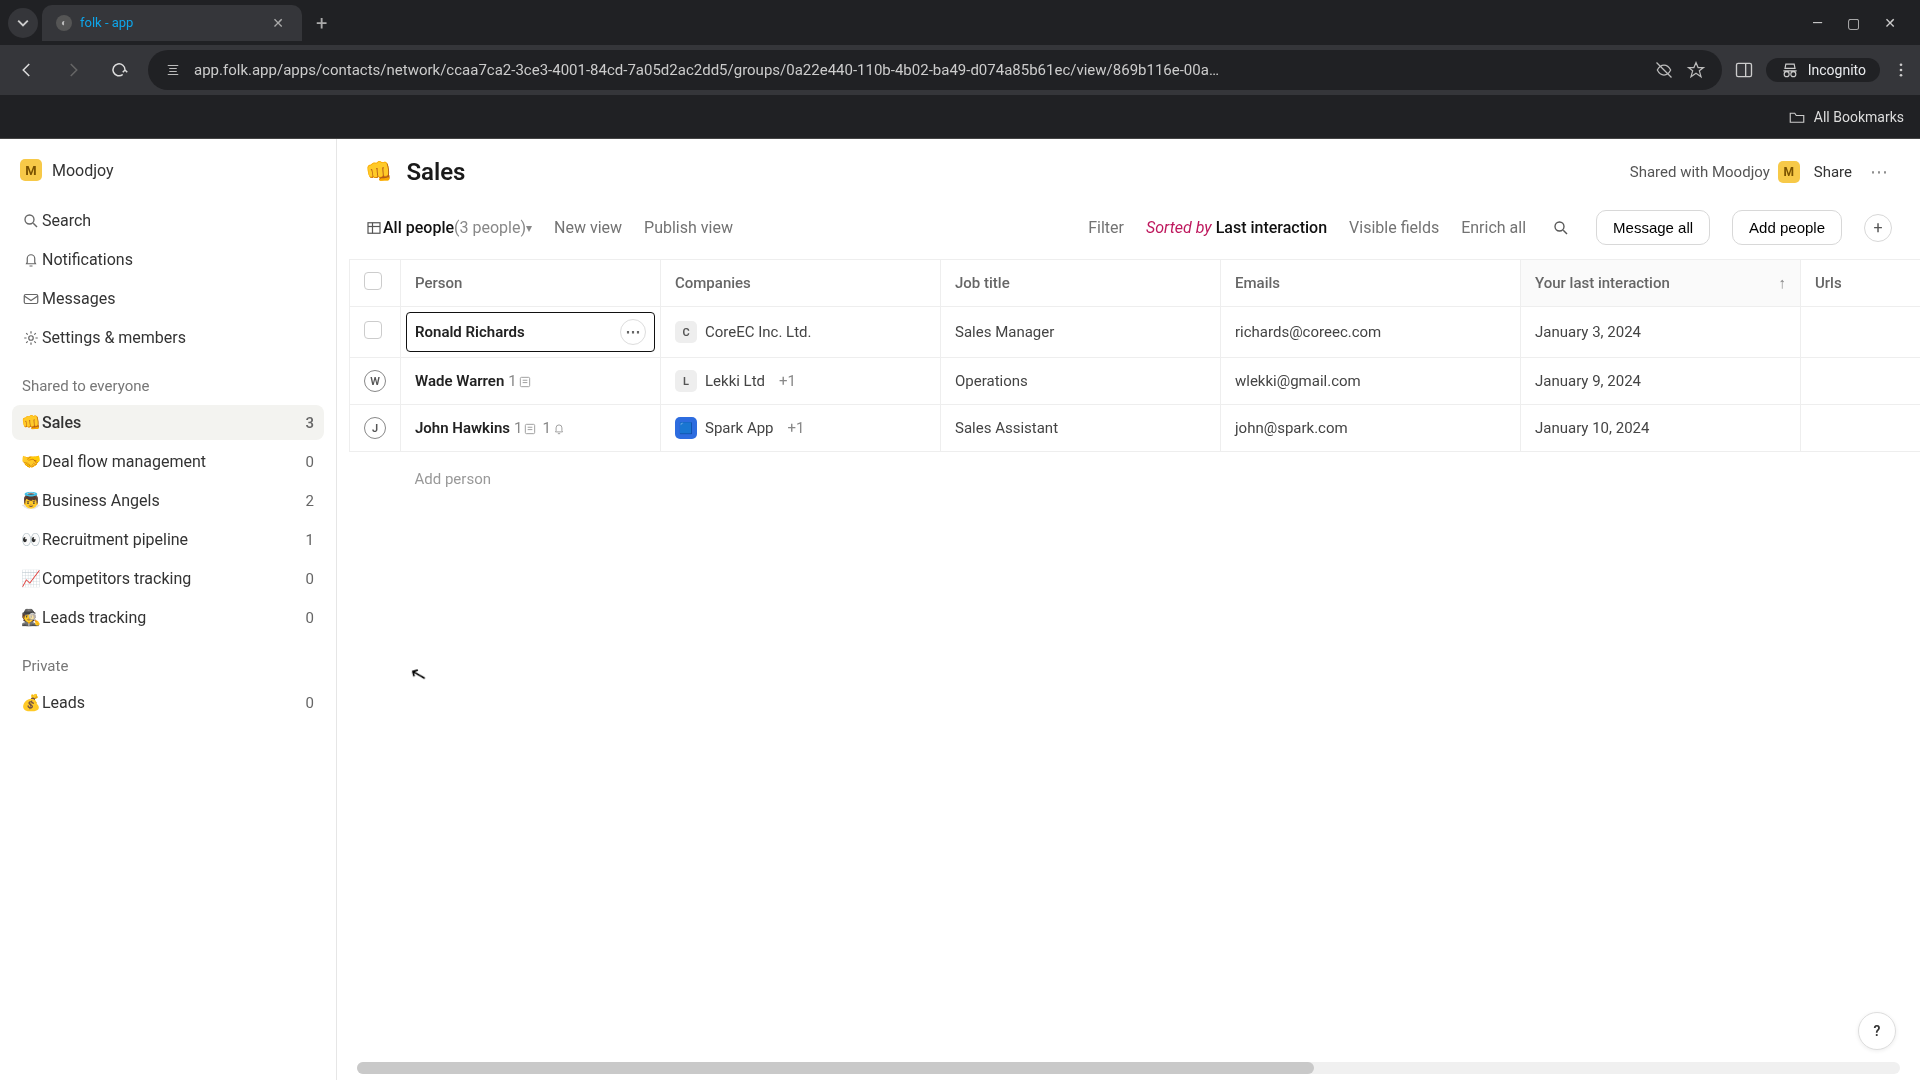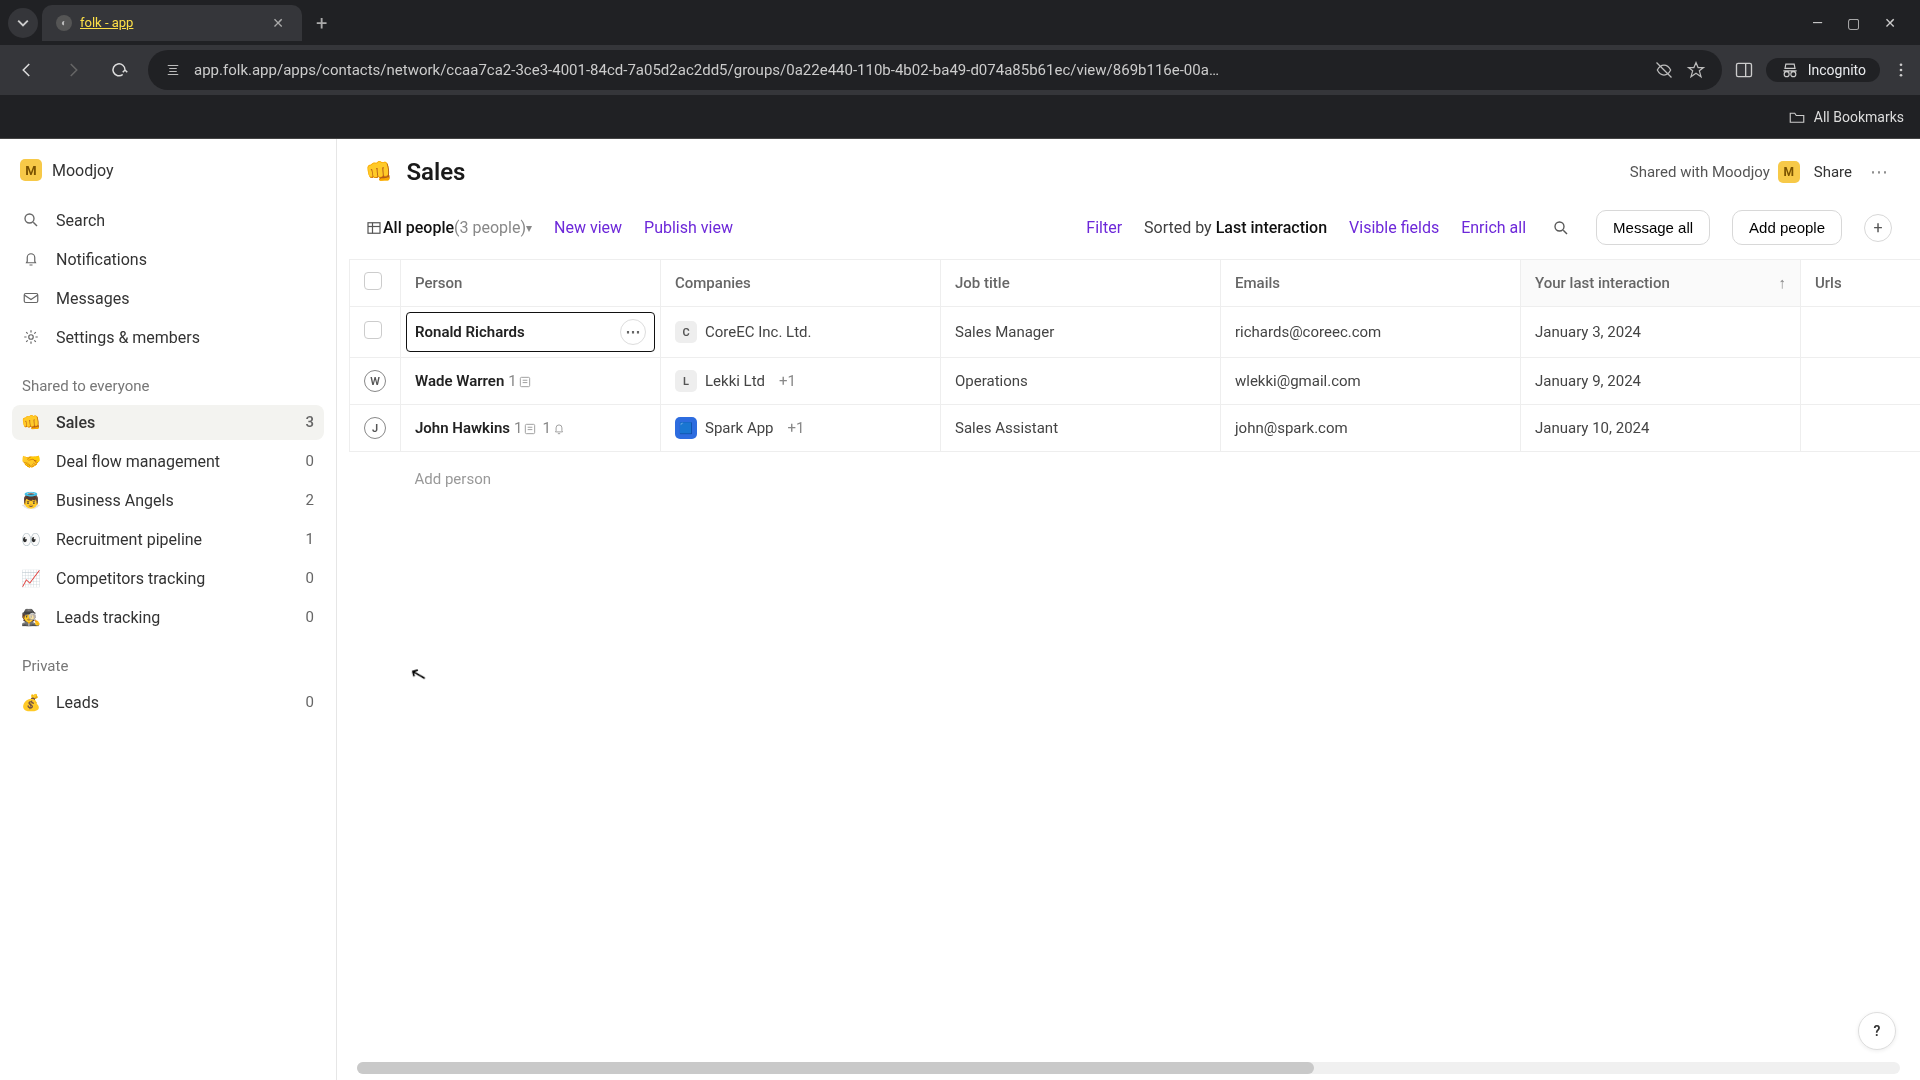--- a/index.html
+++ b/index.html
@@ -48,21 +48,21 @@
     min-width: 260px;
     position: relative;
   }
   .tab-favicon {
     width: 16px; height: 16px;
     border-radius: 50%;
     background: #555;
     display: flex; align-items: center; justify-content: center;
     font-size: 10px; color: #bbb;
   }
-  .tab-title { font-size: 13px; color: #fde047; flex: 1; text-decoration: underline; }
+  .tab-title { font-size: 13px; color: #0ea5e9; flex: 1; }
   .tab-close { color: #aaa; font-size: 14px; cursor: pointer; padding: 2px 4px; }
   .new-tab-btn { color: #aaa; font-size: 20px; padding: 4px 10px; cursor: pointer; }
   .win-controls { margin-left: auto; display: flex; gap: 24px; padding-right: 16px; color: #ccc; }
   .win-btn { cursor: pointer; font-size: 14px; }
 
   .addr-bar {
     display: flex;
     align-items: center;
     height: 50px;
     padding: 0 10px;
@@ -139,22 +139,22 @@
     width: 22px; height: 22px;
     border-radius: 5px;
     background: #f7c948;
     color: #7a5200;
     font-weight: 700;
     display:flex;align-items:center;justify-content:center;
     font-size: 13px;
   }
   .sb-item {
     display: flex;
-    align-items: flex-start;
-    gap: 16px;
+    align-items: flex-end;
+    gap: 2px;
     padding: 8px 10px;
     border-radius: 8px;
     font-size: 16px;
     cursor: pointer;
     color: #333;
   }
   .sb-item .count { margin-left: auto; color:#666; font-size:15px;}
   .sb-icon { width:18px; display:flex; align-items:center; justify-content:center; color:#555;}
   .sb-section-label {
     padding: 18px 10px 6px;
@@ -198,31 +198,31 @@
     color:#555;
     font-size:16px;
   }
   .view-selector {
     display:flex; align-items:center; 
     cursor:pointer;
   }
   .view-selector-label { color:#111; font-weight:500;}
   .view-selector-count { color:#888;}
   .chev { color:#888; font-size:12px;}
-  .tb-link { cursor:pointer; color:#6d28d9;}
+  .tb-link { cursor:pointer; color:#737373;}
   .tb-spacer { flex:1;}
   .tb-btn {
     border: 1px solid #d8d8d8;
     background:#fff;
     border-radius: 10px;
     padding: 8px 16px;
     font-size:15px;
     cursor:pointer;
   }
-  .sort-text { color:#404040;}
+  .sort-text { color:#be185d;font-style:italic;}
   .sort-field { color:#111; font-weight:500;}
   .icon-btn { cursor:pointer; color:#555; padding:4px;}
   .plus-circle {
     width:28px;height:28px;border-radius:50%;border:1px solid #d8d8d8;
     display:flex;align-items:center;justify-content:center;cursor:pointer;color:#555;
   }
 
   
   .table-wrap { padding: 0 12px; overflow:auto; position:relative; flex:1;}
   table.data {

